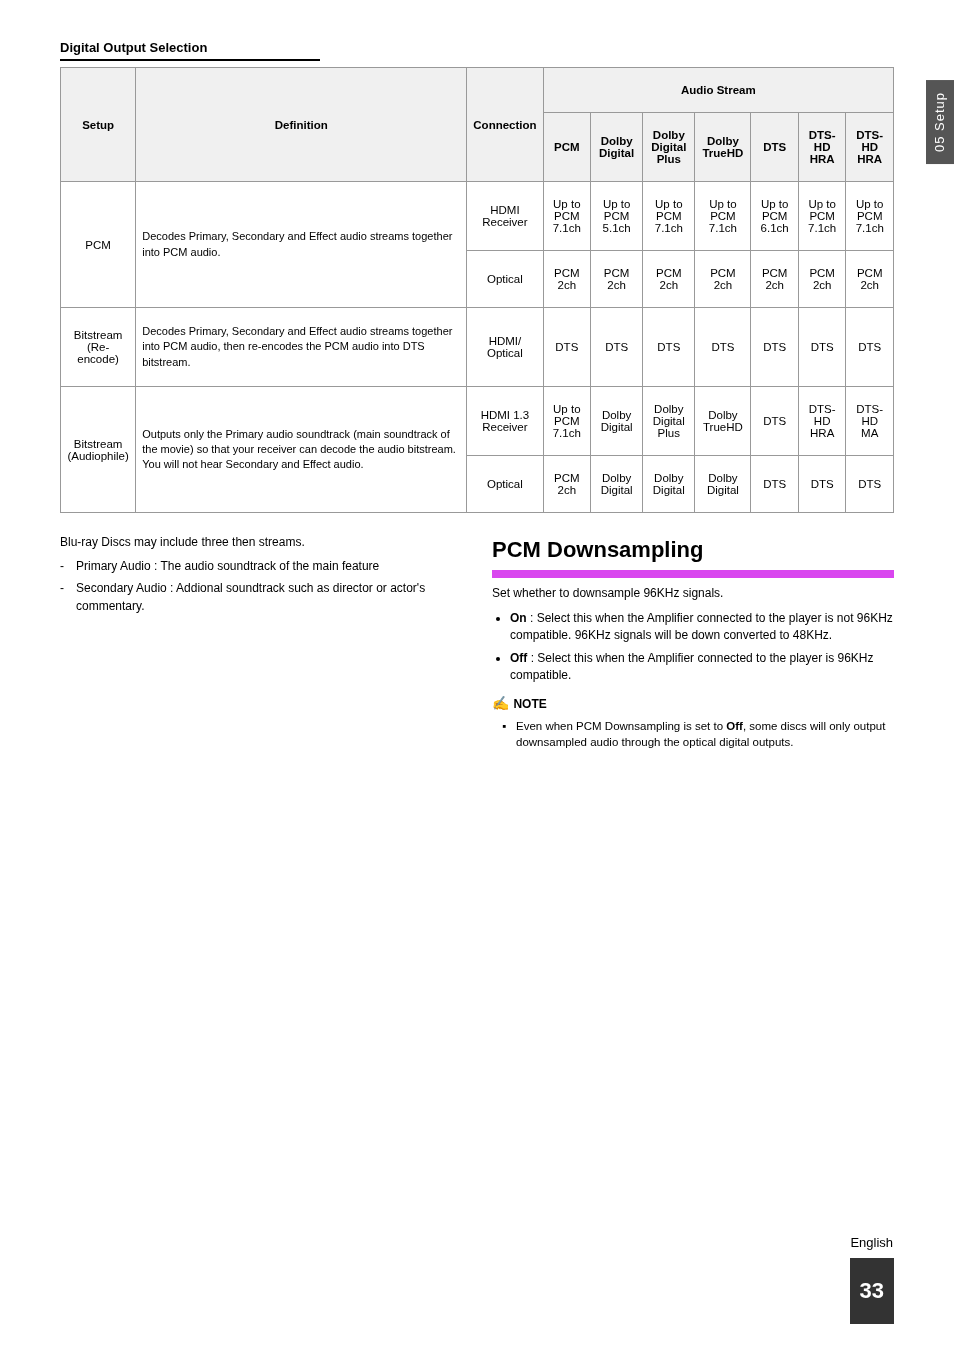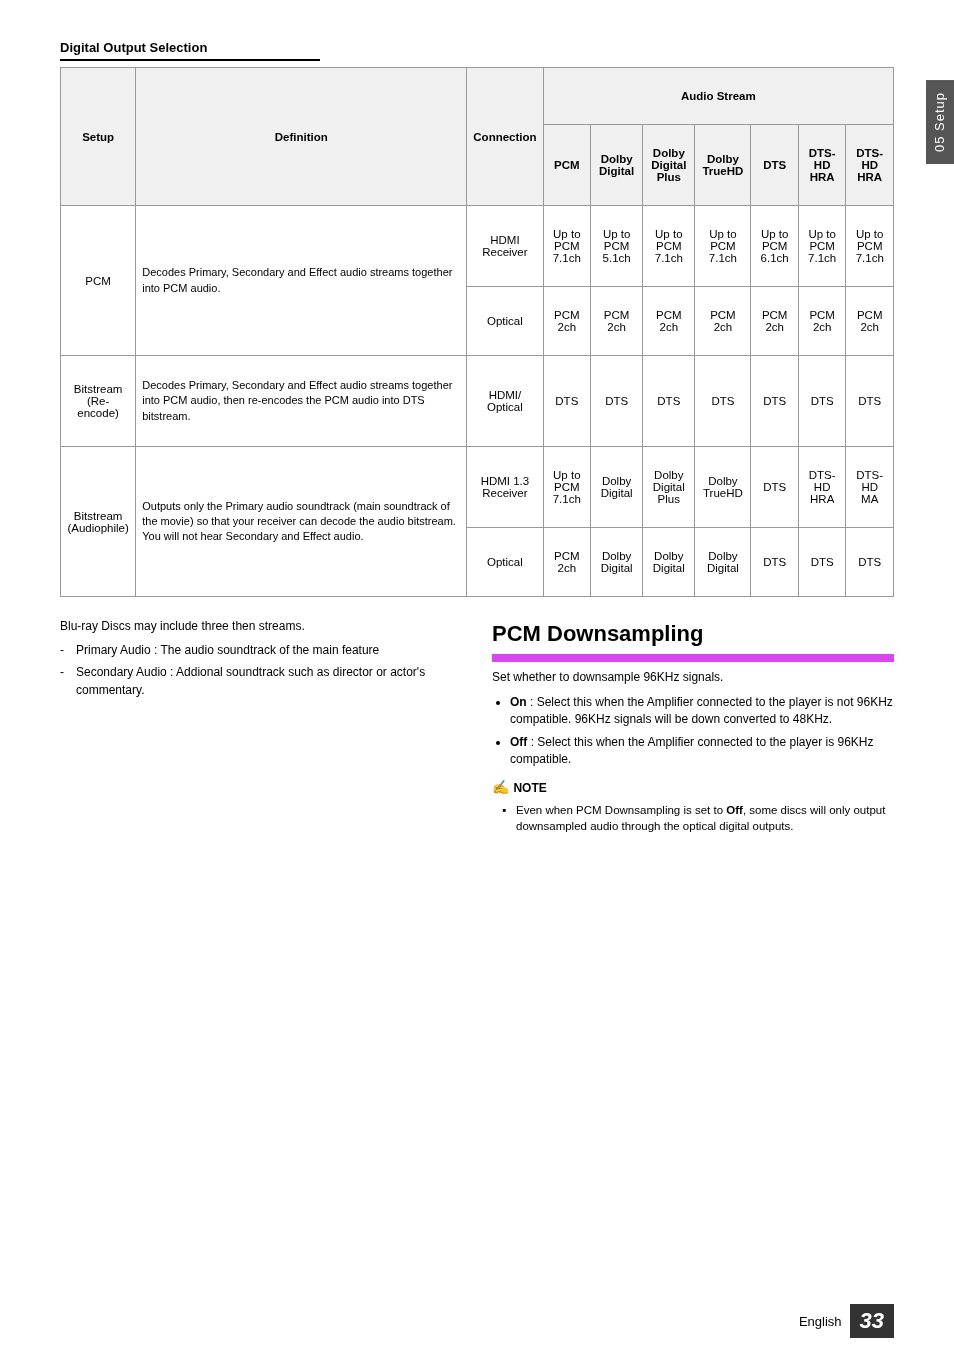--- a/index.html
+++ b/index.html
@@ -26,34 +26,34 @@
       text-orientation: mixed;
       transform: rotate(180deg);
       padding: 12px 6px;
       font-size: 13px;
       letter-spacing: 1px;
     }
 
     
     .page-footer {
       position: absolute;
-      bottom: 16px;
+      bottom: 30px;
       right: 60px;
       font-size: 13px;
       display: flex;
       align-items: center;
       gap: 8px;
+      flex-direction: column;
     }
     .page-number-box {
       background: #333;
       color: #fff;
       font-size: 22px;
       font-weight: bold;
-      padding: 4px 10px;
-      font-style: italic;
+      padding: 20px 10px;
     }
 
     
     .section-title {
       font-size: 13px;
       font-weight: bold;
       margin-bottom: 6px;
       padding-bottom: 4px;
       border-bottom: 2px solid #000;
       width: 260px;
@@ -61,21 +61,21 @@
 
     
     .main-table {
       width: 100%;
       border-collapse: collapse;
       margin-bottom: 20px;
       font-size: 11.5px;
     }
     .main-table th, .main-table td {
       border: 1px solid #999;
-      padding: 22px 6px;
+      padding: 16px 6px;
       text-align: center;
       vertical-align: middle;
     }
     .main-table th {
       background: #f0f0f0;
       font-weight: bold;
     }
     .main-table td.left-label {
       text-align: center;
       font-weight: normal;

